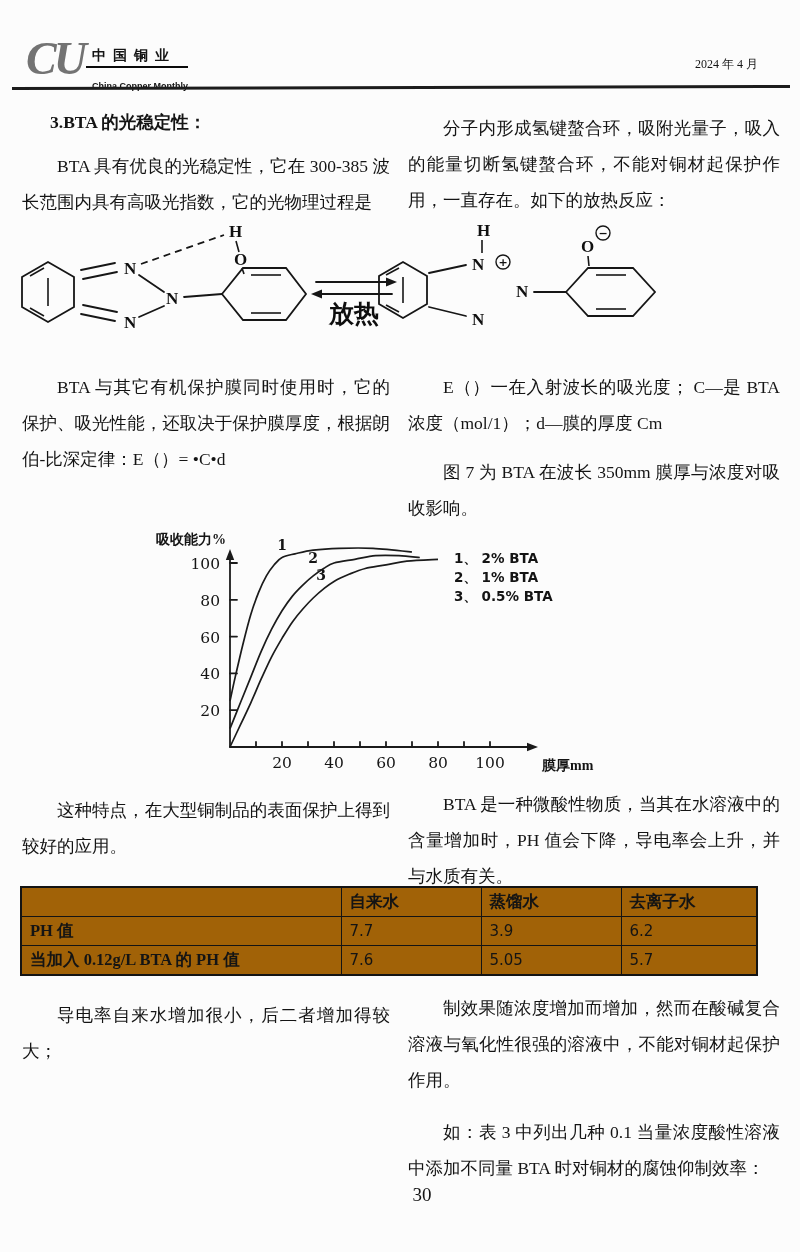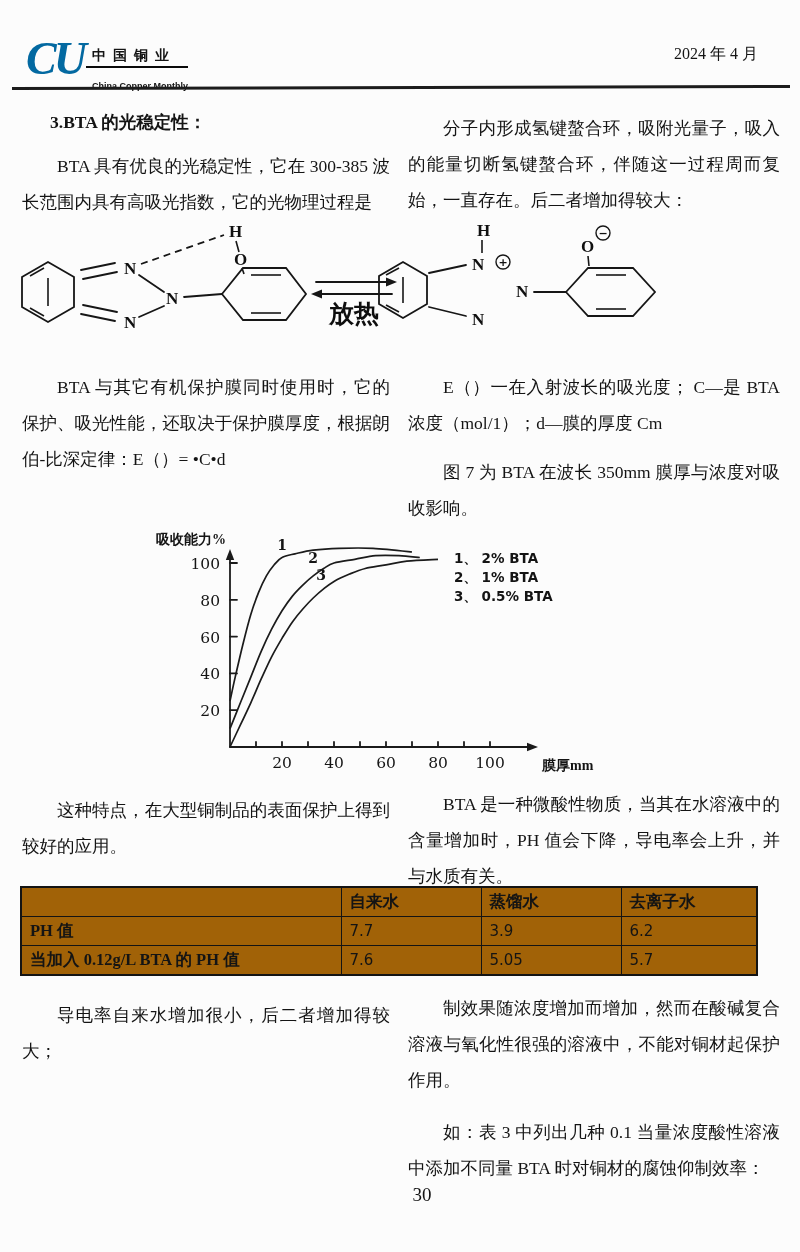--- a/index.html
+++ b/index.html
@@ -3,25 +3,25 @@
 <meta charset="utf-8">
 <style>
   html,body{margin:0;padding:0;}
   body{
     width:800px;height:1252px;position:relative;background:#fcfcfc;
     font-family:"Liberation Serif","DejaVu Serif",serif;color:#141414;
     overflow:hidden;
   }
   
   .masthead{position:absolute;top:38px;left:26px;display:flex;align-items:flex-start;}
-  .cu{font-style:italic;font-weight:900;font-size:46px;line-height:42px;letter-spacing:-3px;color:#0369a1;}
+  .cu{font-style:italic;font-weight:900;font-size:46px;line-height:42px;letter-spacing:-3px;color:#737373;}
   .logo-right{margin-left:2px;margin-top:9px;display:flex;flex-direction:column;}
   .logo-cn{font-weight:bold;font-size:14px;letter-spacing:7px;padding:0 2px 1px 6px;border-bottom:2.5px solid #0a0a0a;white-space:nowrap;}
   .logo-en{font-family:"Liberation Sans","DejaVu Sans",sans-serif;font-weight:bold;font-size:9px;padding:13px 0 0 6px;white-space:nowrap;}
-  .issue-date{position:absolute;top:44px;right:42px;font-size:16px;text-align:center;}
+  .issue-date{position:absolute;top:56px;right:42px;font-size:12px;text-align:center;}
   .head-rule{position:absolute;top:86px;left:12px;right:10px;height:3px;background:#1c1c1c;transform:rotate(-0.15deg);}
   
   .block{position:absolute;font-size:17.5px;line-height:36px;text-align:justify;}
   .col-l{left:22px;width:368px;}
   .col-r{left:408px;width:372px;}
   .para{text-indent:2em;margin:0 0 13px 0;}
   .h3{font-weight:bold;text-indent:1.6em;margin:0 0 8px 0;}
   
   .fig{position:absolute;}
   .bond{stroke:#161616;stroke-width:1.8;fill:none;stroke-linecap:round;}
@@ -61,21 +61,21 @@
   </div>
 </div>
 <div class="issue-date">2024 年 4 月</div>
 <div class="head-rule"></div>
 
 <div class="block col-l" style="top:104px;">
   <p class="h3">3.BTA 的光稳定性：</p>
   <p class="para">BTA 具有优良的光稳定性，它在 300-385 波长范围内具有高吸光指数，它的光物理过程是</p>
 </div>
 <div class="block col-r" style="top:110px;">
-  <p class="para">分子内形成氢键螯合环，吸附光量子，吸入的能量切断氢键螯合环，伴随这一过程周而复始，一直存在。后二者增加得较大：</p>
+  <p class="para">分子内形成氢键螯合环，吸附光量子，吸入的能量切断氢键螯合环，不能对铜材起保护作用，一直存在。如下的放热反应：</p>
 </div>
 
 <svg class="fig" style="top:212px;left:0;" width="800" height="170" viewBox="0 0 800 170">
 
   <g>
     <polygon class="bond" points="48,50 22,65 22,95 48,110 74,95 74,65"></polygon>
     <line class="bond-thin" x1="48" y1="66" x2="48" y2="94"></line>
     <line class="bond-thin" x1="30" y1="64" x2="44" y2="56"></line>
     <line class="bond-thin" x1="30" y1="96" x2="44" y2="104"></line>
 

